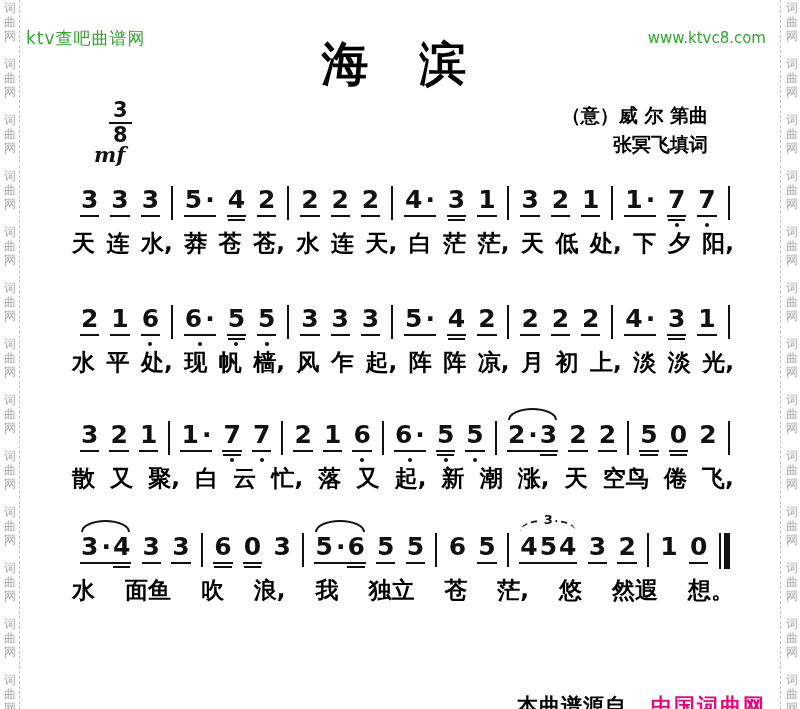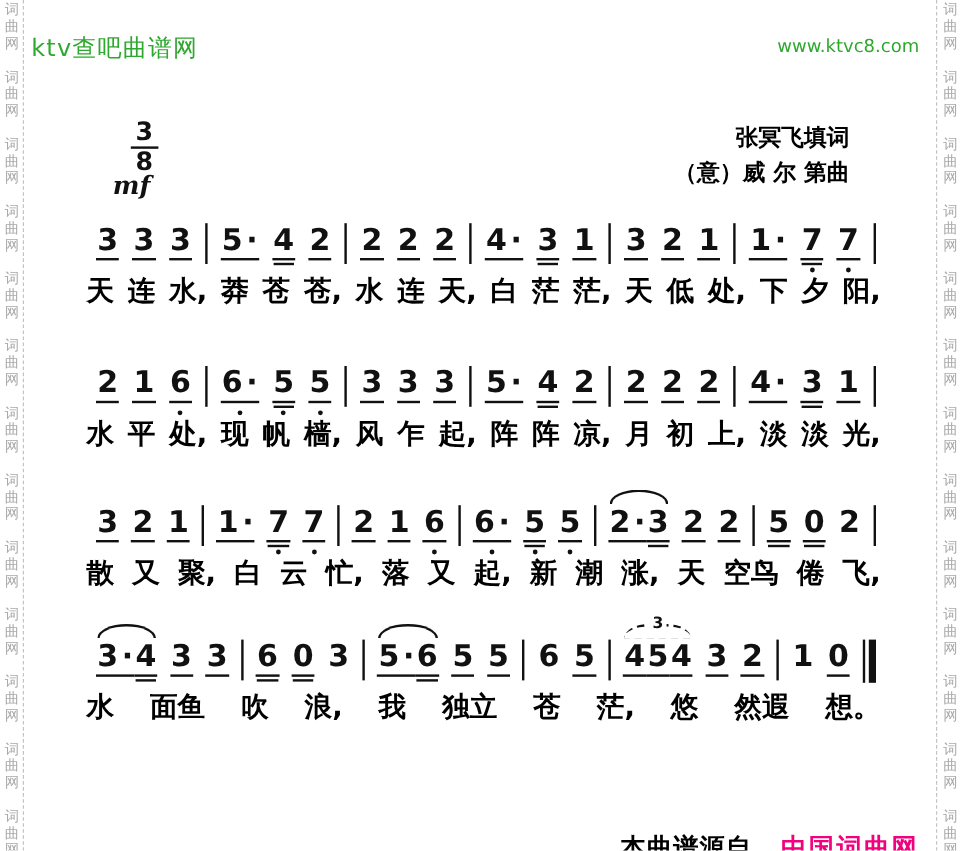--- a/index.html
+++ b/index.html
@@ -9,21 +9,21 @@
 
   
   .edge { position:absolute; top:0; bottom:0; width:20px; }
   .edge-left  { left:0;  border-right:1px dashed #c3c3c3; }
   .edge-right { right:0; border-left:1px dashed #c3c3c3; }
   .edge .ech { position:absolute; left:3px; width:14px; font-size:12px; line-height:12px;
                color:#a9a9a9; text-align:center; }
   .edge-right .ech { left:4px; }
 
   
-  .site-left { position:absolute; left:26px; top:27px; font-size:20px; color:#2fa82f; letter-spacing:1px; }
+  .site-left { position:absolute; left:26px; top:27px; font-size:17px; color:#2fa82f; letter-spacing:1px; }
   .site-right{ position:absolute; right:34px; top:29px; font-size:15px; color:#2fa82f; }
   .title { position:absolute; left:0; right:10px; top:33px; text-align:center;
            font-size:47px; font-weight:bold; letter-spacing:2px; color:#000; }
 
   .keyrow { position:absolute; left:95px; top:100px; display:flex; align-items:flex-start;
             font-weight:bold; font-size:24px; }
   .keyprefix { letter-spacing:2px; padding-top:5px; }
   .frac { display:inline-block; text-align:center; margin-left:14px; font-size:21px; line-height:1; }
   .frac .fn { display:block; border-bottom:2px solid #111; padding:0 4px 1px; }
   .frac .fd { display:block; padding-top:1px; }
@@ -150,33 +150,34 @@
       <span class="ech" style="top: 632px;">曲</span>
       <span class="ech" style="top: 646px;">网</span>
       <span class="ech" style="top: 674px;">词</span>
       <span class="ech" style="top: 688px;">曲</span>
       <span class="ech" style="top: 702px;">网</span>
     </div>
 
   <a class="site-left">ktv查吧曲谱网</a>
   <a class="site-right">www.ktvc8.com</a>
 
+  <div class="title">海　滨</div>
 
   <div class="keyrow">
     <span class="frac">
       <span class="fn">3</span>
       <span class="fd">8</span>
     </span>
   </div>
 
   <div class="mf">mf</div>
 
   <div class="credits">
+    <div>（意）威 尔 第曲</div>
     <div>张冥飞填词</div>
-    <div>（意）威 尔 第曲</div>
   </div>
 
   <div id="systems">
       <div class="notes-row" style="top: 186px;">
         <span class="note"><span>3</span><span class="l1"></span></span>
         <span class="note"><span>3</span><span class="l1"></span></span>
         <span class="note"><span>3</span><span class="l1"></span></span>
         <span class="bar"></span>
         <span class="note"><span>5</span><span class="ndot">·</span><span class="l1"></span></span>
         <span class="note"><span>4</span><span class="l1"></span><span class="l2"></span></span>

